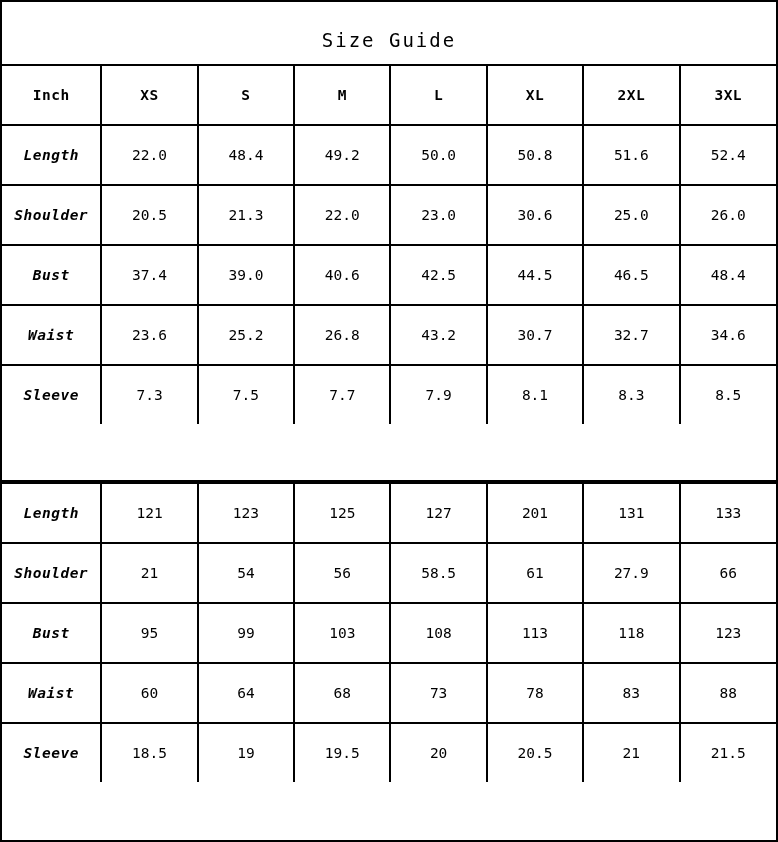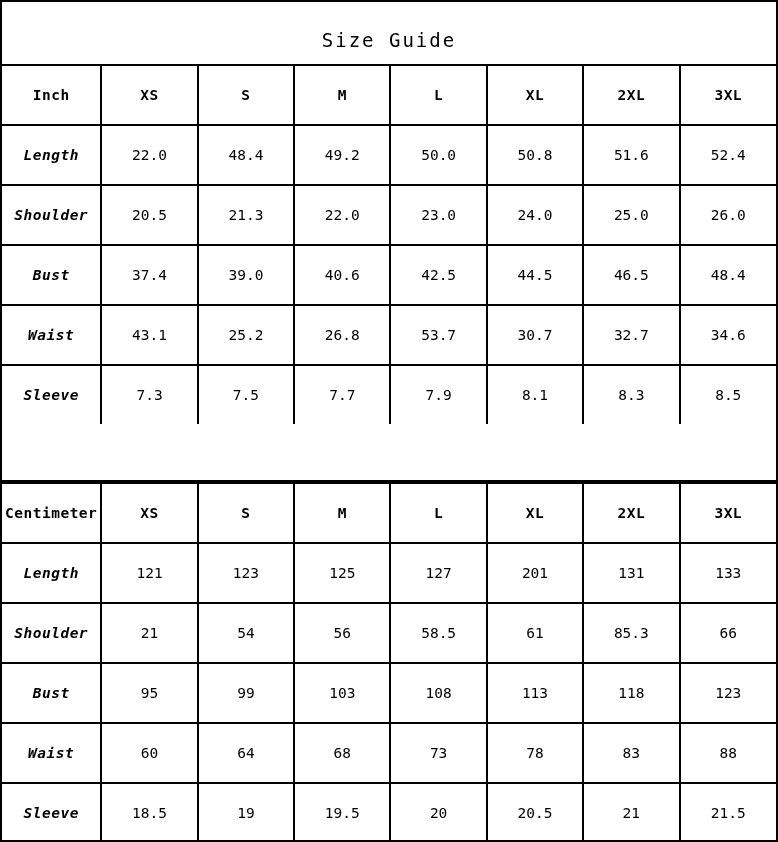--- a/index.html
+++ b/index.html
@@ -121,40 +121,40 @@
         <td>50.8</td>
         <td>51.6</td>
         <td>52.4</td>
       </tr>
       <tr>
         <td class="row-label">Shoulder</td>
         <td>20.5</td>
         <td>21.3</td>
         <td>22.0</td>
         <td>23.0</td>
-        <td>24.0</td>
+        <td>30.6</td>
         <td>25.0</td>
         <td>26.0</td>
       </tr>
       <tr>
         <td class="row-label">Bust</td>
         <td>37.4</td>
         <td>39.0</td>
         <td>40.6</td>
         <td>42.5</td>
         <td>44.5</td>
         <td>46.5</td>
         <td>48.4</td>
       </tr>
       <tr>
         <td class="row-label">Waist</td>
-        <td>43.1</td>
+        <td>23.6</td>
         <td>25.2</td>
         <td>26.8</td>
-        <td>53.7</td>
+        <td>43.2</td>
         <td>30.7</td>
         <td>32.7</td>
         <td>34.6</td>
       </tr>
       <tr>
         <td class="row-label">Sleeve</td>
         <td>7.3</td>
         <td>7.5</td>
         <td>7.7</td>
         <td>7.9</td>
@@ -173,47 +173,37 @@
         <col class="col-data">
         <col class="col-data">
         <col class="col-data">
         <col class="col-data">
         <col class="col-data">
         <col class="col-data">
         <col class="col-data">
     </colgroup>
     <tbody>
       <tr>
-        <td class="head-cell">Centimeter</td>
-        <td class="head-cell">XS</td>
-        <td class="head-cell">S</td>
-        <td class="head-cell">M</td>
-        <td class="head-cell">L</td>
-        <td class="head-cell">XL</td>
-        <td class="head-cell">2XL</td>
-        <td class="head-cell">3XL</td>
-      </tr>
-      <tr>
         <td class="row-label">Length</td>
         <td>121</td>
         <td>123</td>
         <td>125</td>
         <td>127</td>
         <td>201</td>
         <td>131</td>
         <td>133</td>
       </tr>
       <tr>
         <td class="row-label">Shoulder</td>
         <td>21</td>
         <td>54</td>
         <td>56</td>
         <td>58.5</td>
         <td>61</td>
-        <td>85.3</td>
+        <td>27.9</td>
         <td>66</td>
       </tr>
       <tr>
         <td class="row-label">Bust</td>
         <td>95</td>
         <td>99</td>
         <td>103</td>
         <td>108</td>
         <td>113</td>
         <td>118</td>

